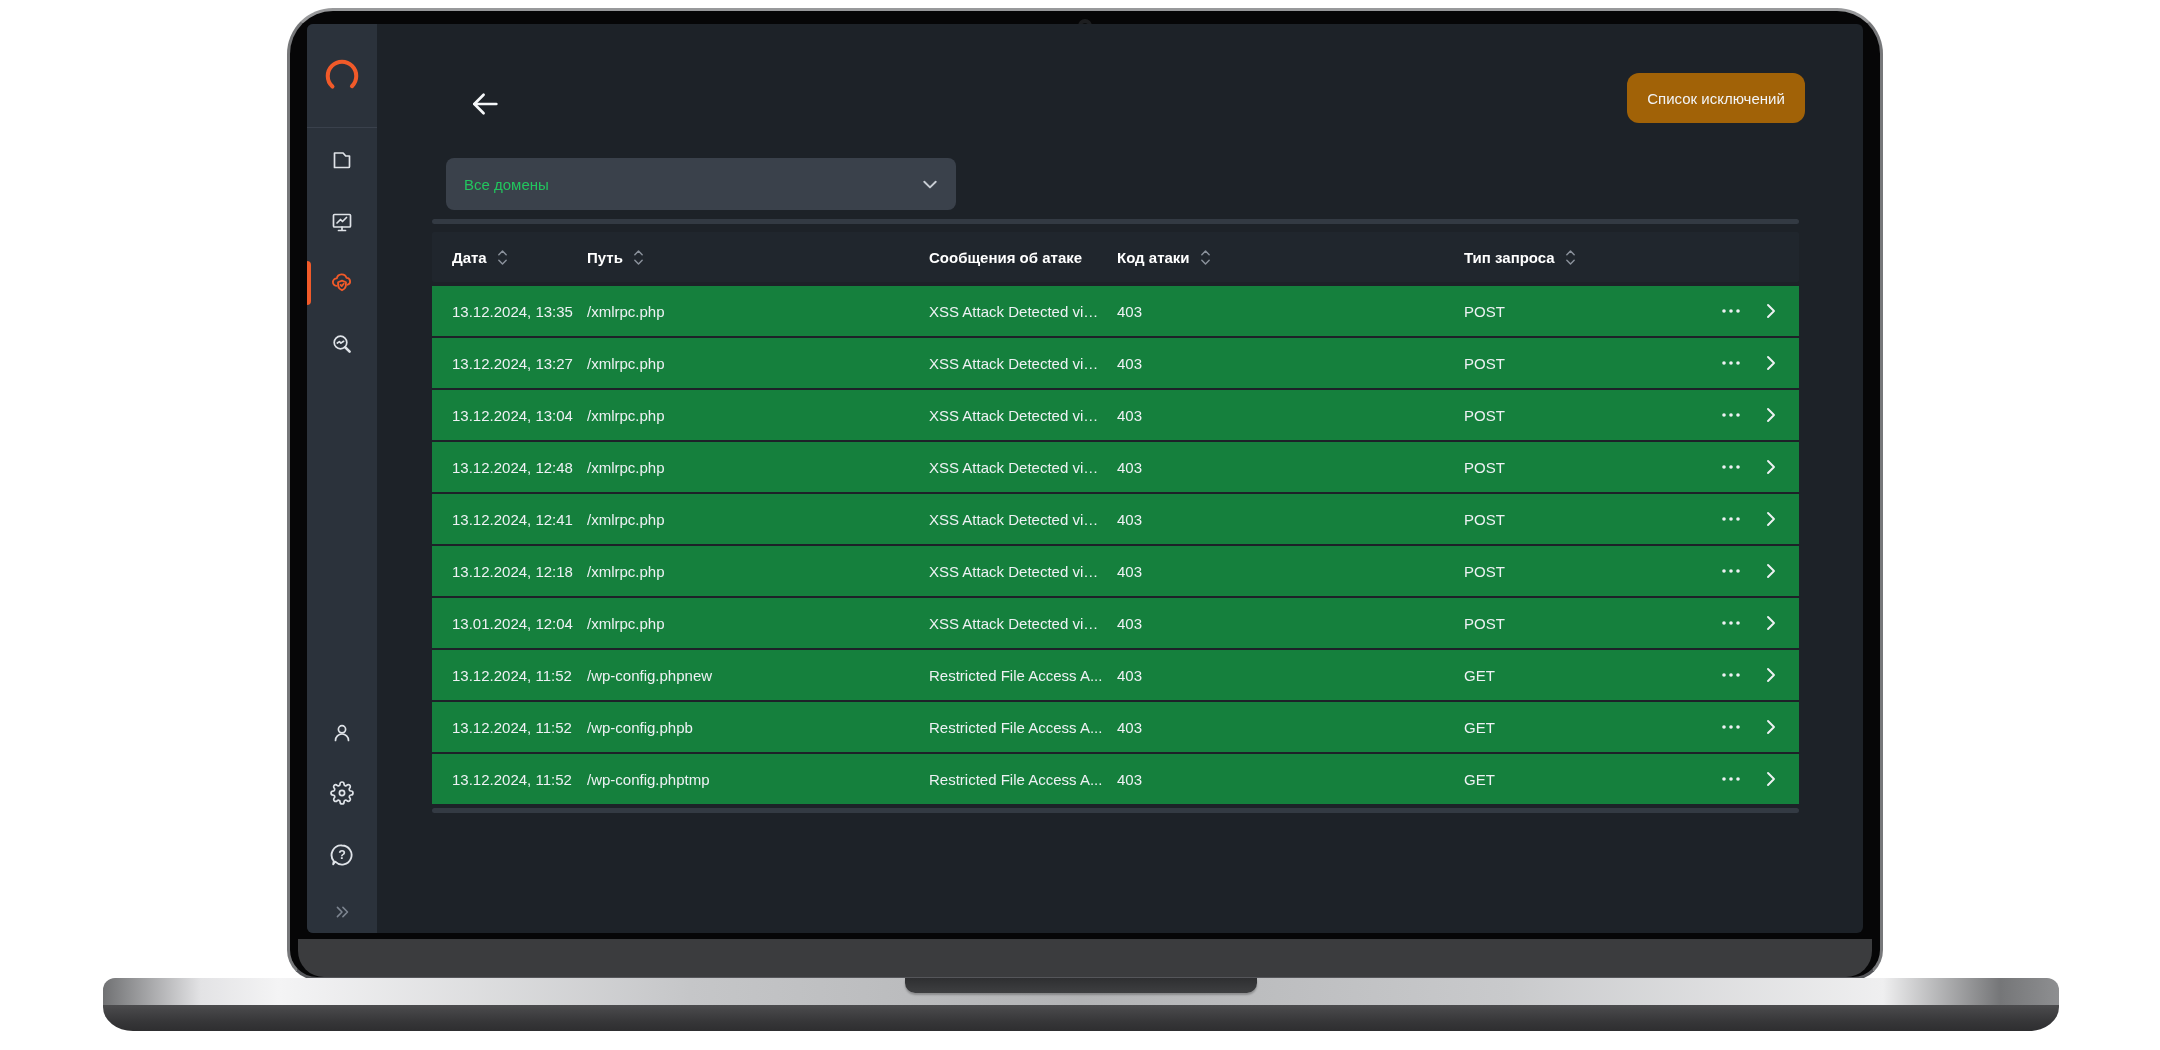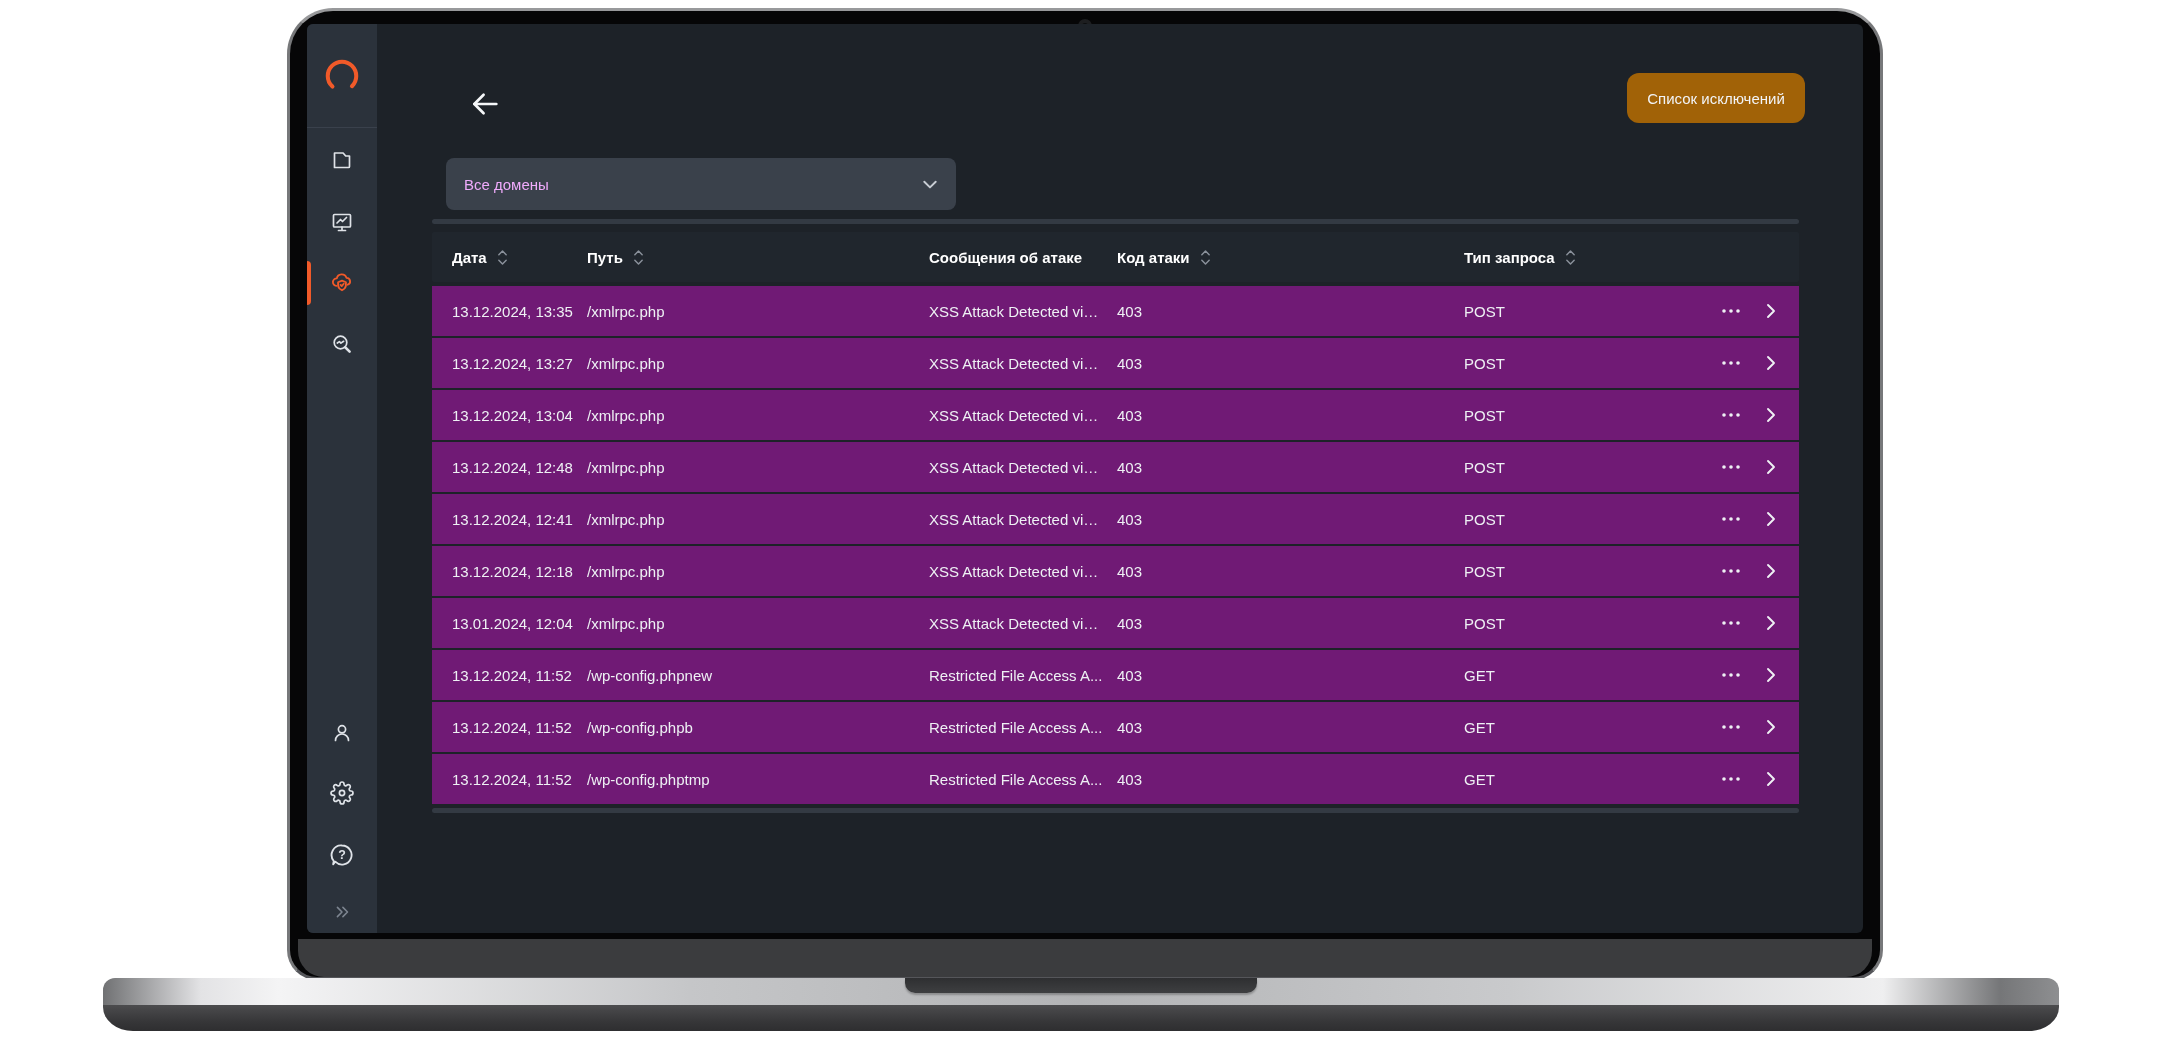--- a/index.html
+++ b/index.html
@@ -52,35 +52,35 @@
   .page-title { position:absolute; left:136px; top:62px; color:#f5f7f9;
                 font-size:31px; font-weight:500; letter-spacing:.2px; }
   .exceptions-btn { position:absolute; left:1250px; top:49px; width:178px; height:50px;
                     background:#a16207; border:none; border-radius:12px;
                     color:#f2f4f7; font-size:15px; font-weight:500; cursor:pointer;
                     font-family:"Liberation Sans", sans-serif; }
 
   .filter { position:absolute; top:134px; height:52px; background:#3a414b;
             border-radius:8px; display:flex; align-items:center;
             padding:0 18px; cursor:pointer; }
-  .filter-label { color:#f0abfc; font-size:15px; font-weight:500; }
+  .filter-label { color:#22c55e; font-size:15px; font-weight:500; }
   .filter .chev { margin-left:auto; }
 
   .scroll-strip { position:absolute; left:55px; width:1367px; height:5px;
                   background:#333a43; border-radius:3px; }
 
   .table { position:absolute; left:55px; top:208px; width:1367px; }
   .t-grid { display:grid; grid-template-columns:155px 342px 188px 347px 245px minmax(0,1fr);
             align-items:center; }
   .t-head { height:50px; background:#20262d; margin-bottom:4px; border-radius:2px; }
   .t-head .hcell { display:flex; align-items:center; gap:10px;
                    color:#ffffff; font-size:15px; font-weight:700; }
   .hcell:first-child, .t-row > :first-child { padding-left:20px; }
   .sort { cursor:pointer; display:inline-flex; }
-  .t-row { height:50px; background:#701a75; margin-top:2px; cursor:pointer; }
+  .t-row { height:50px; background:#15803d; margin-top:2px; cursor:pointer; }
   .t-row .cell { color:#eef1f4; font-size:15px; font-weight:500; white-space:nowrap;
                  overflow:hidden; text-overflow:ellipsis; padding-right:14px; }
   .actions { display:flex; align-items:center; gap:24px; padding-left:12px; }
   .dots { display:inline-flex; cursor:pointer; }
   .row-chev { display:inline-flex; cursor:pointer; }
 </style>
 </head>
 <body>
 
 <div class="stage">

